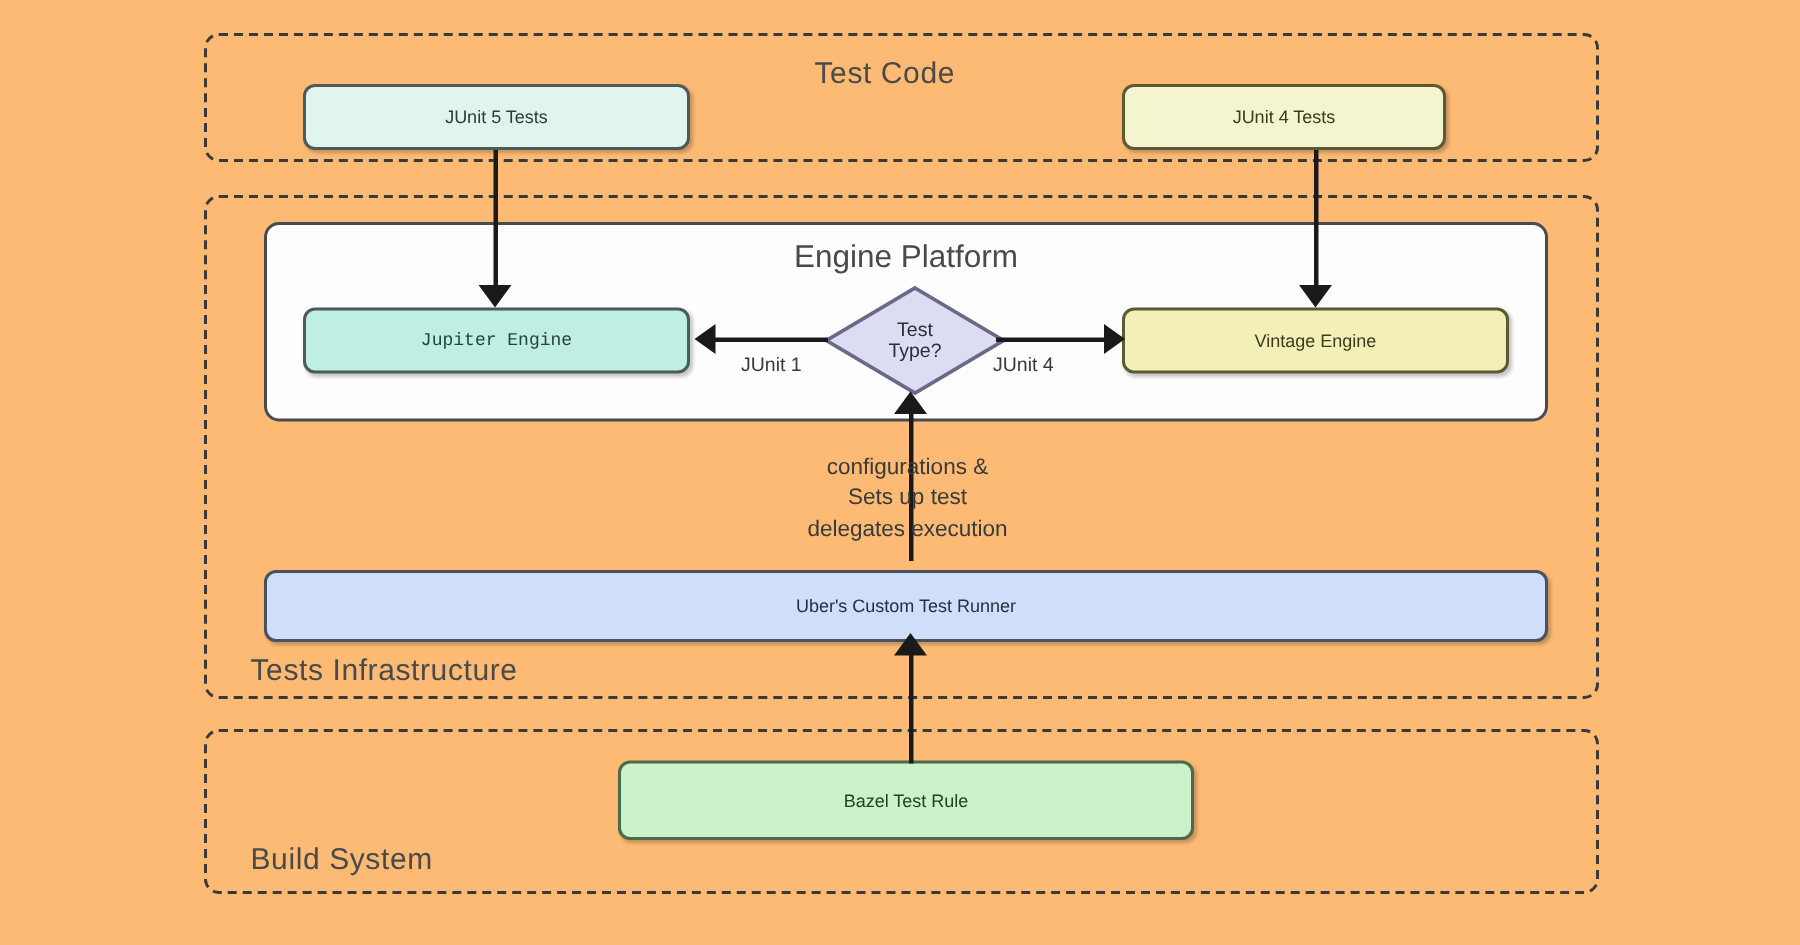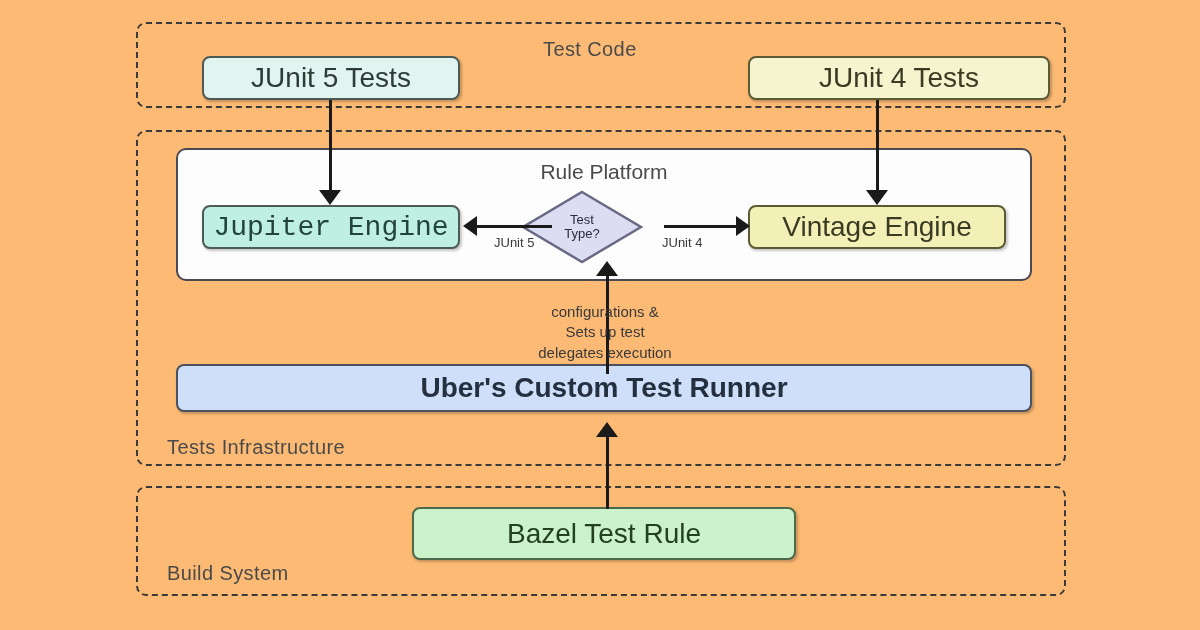--- a/index.html
+++ b/index.html
@@ -51,21 +51,21 @@
   }
 
   
   .node {
     position: absolute;
     box-sizing: border-box;
     border-radius: 8px;
     display: flex;
     align-items: center;
     justify-content: center;
-    font-size: 28px;
+    font-size: 12px;
     white-space: nowrap;
     box-shadow: 1.5px 2px 2.5px rgba(0,0,0,.22);
   }
   .node.junit5   { background:#e2f4ef; border:2.5px solid #4d5b57; color:#2e3b38; }
   .node.junit4   { background:#f4f4cf; border:2.5px solid #5c5a33; color:#3b3a22; }
   .node.jupiter  { background:#bfeee2; border:2.5px solid #4d5b57; color:#23443c;font-family:Liberation Mono, monospace; }
   .node.vintage  { background:#f2f0b6; border:2.5px solid #5c5a33; color:#3b3a22; }
   .node.runner   { background:#cfdffa; border:2.5px solid #4a5160; color:#24303f; }
   .node.bazel    { background:#cbf2cb; border:2.5px solid #4a6a4a; color:#23401f; }
 
@@ -127,53 +127,53 @@
   <div class="group" style="left:136px; top:22px; width:930px; height:86px;"></div>
   <div class="group-label" style="left:543px; top:38px;">Test Code</div>
 
   <div class="group" style="left:136px; top:130px; width:930px; height:336px;"></div>
   <div class="group-label" style="left:167px; top:436px;">Tests Infrastructure</div>
 
   <div class="group" style="left:136px; top:486px; width:930px; height:110px;"></div>
   <div class="group-label" style="left:167px; top:562px;">Build System</div>
 
   <div class="panel" style="left:176px; top:148px; width:856px; height:133px;"></div>
-  <div class="panel-title" style="left:176px; top:160px; width:856px;">Rule Platform</div>
+  <div class="panel-title" style="left:176px; top:160px; width:856px;">Engine Platform</div>
 
   <div class="node junit5" style="left:202px; top:56px; width:258px; height:44px;">JUnit 5 Tests</div>
 
-  <div class="node junit4" style="left:748px; top:56px; width:302px; height:44px;">JUnit 4 Tests</div>
+  <div class="node junit4" style="left:748px; top:56px; width:216px; height:44px;">JUnit 4 Tests</div>
 
   <div class="node jupiter" style="left:202px; top:205px; width:258px; height:44px;">Jupiter Engine</div>
 
   <div class="node vintage" style="left:748px; top:205px; width:258px; height:44px;">Vintage Engine</div>
 
-  <div class="node runner" style="left:176px; top:364px; width:856px; height:48px;font-weight:bold;">Uber's Custom Test Runner</div>
+  <div class="node runner" style="left:176px; top:380px; width:856px; height:48px;">Uber's Custom Test Runner</div>
 
   <div class="node bazel" style="left:412px; top:507px; width:384px; height:53px;">Bazel Test Rule</div>
 
-  <div class="diamond-wrap" style="left:520px; top:189px; width:124px; height:76px;">
+  <div class="diamond-wrap" style="left:548px; top:189px; width:124px; height:76px;">
     <svg class="diamond-shape" viewBox="0 0 124 76" preserveAspectRatio="none">
       <polygon points="62,3 121,38 62,73 3,38" fill="#dcdcf2" stroke="#6a6a86" stroke-width="2.5"></polygon>
     </svg>
     <div class="diamond-text">
       <span>Test</span>
       <span>Type?</span>
     </div>
   </div>
 
   <div class="edge-line v" style="left:329px; top:100px; height:92px;"></div>
   <div class="arrowhead down" style="left:319px; top:190px;"></div>
 
   <div class="edge-line v" style="left:876px; top:100px; height:92px;"></div>
   <div class="arrowhead down" style="left:866px; top:190px;"></div>
 
   <div class="edge-line h" style="left:476px; top:225px; width:76px;"></div>
   <div class="arrowhead left" style="left:463px; top:216px;"></div>
-  <div class="edge-label" style="left:494px; top:235px;">JUnit 5</div>
+  <div class="edge-label" style="left:494px; top:235px;">JUnit 1</div>
 
   <div class="edge-line h" style="left:664px; top:225px; width:76px;"></div>
   <div class="arrowhead right" style="left:736px; top:216px;"></div>
   <div class="edge-label" style="left:662px; top:235px;">JUnit 4</div>
 
   <div class="edge-line v" style="left:606px; top:272px; height:102px;"></div>
   <div class="arrowhead up" style="left:596px; top:261px;"></div>
   <div class="note" style="left:480px; top:302px; width:250px;">
     <div>configurations &amp;</div>
     <div>Sets up test</div>

